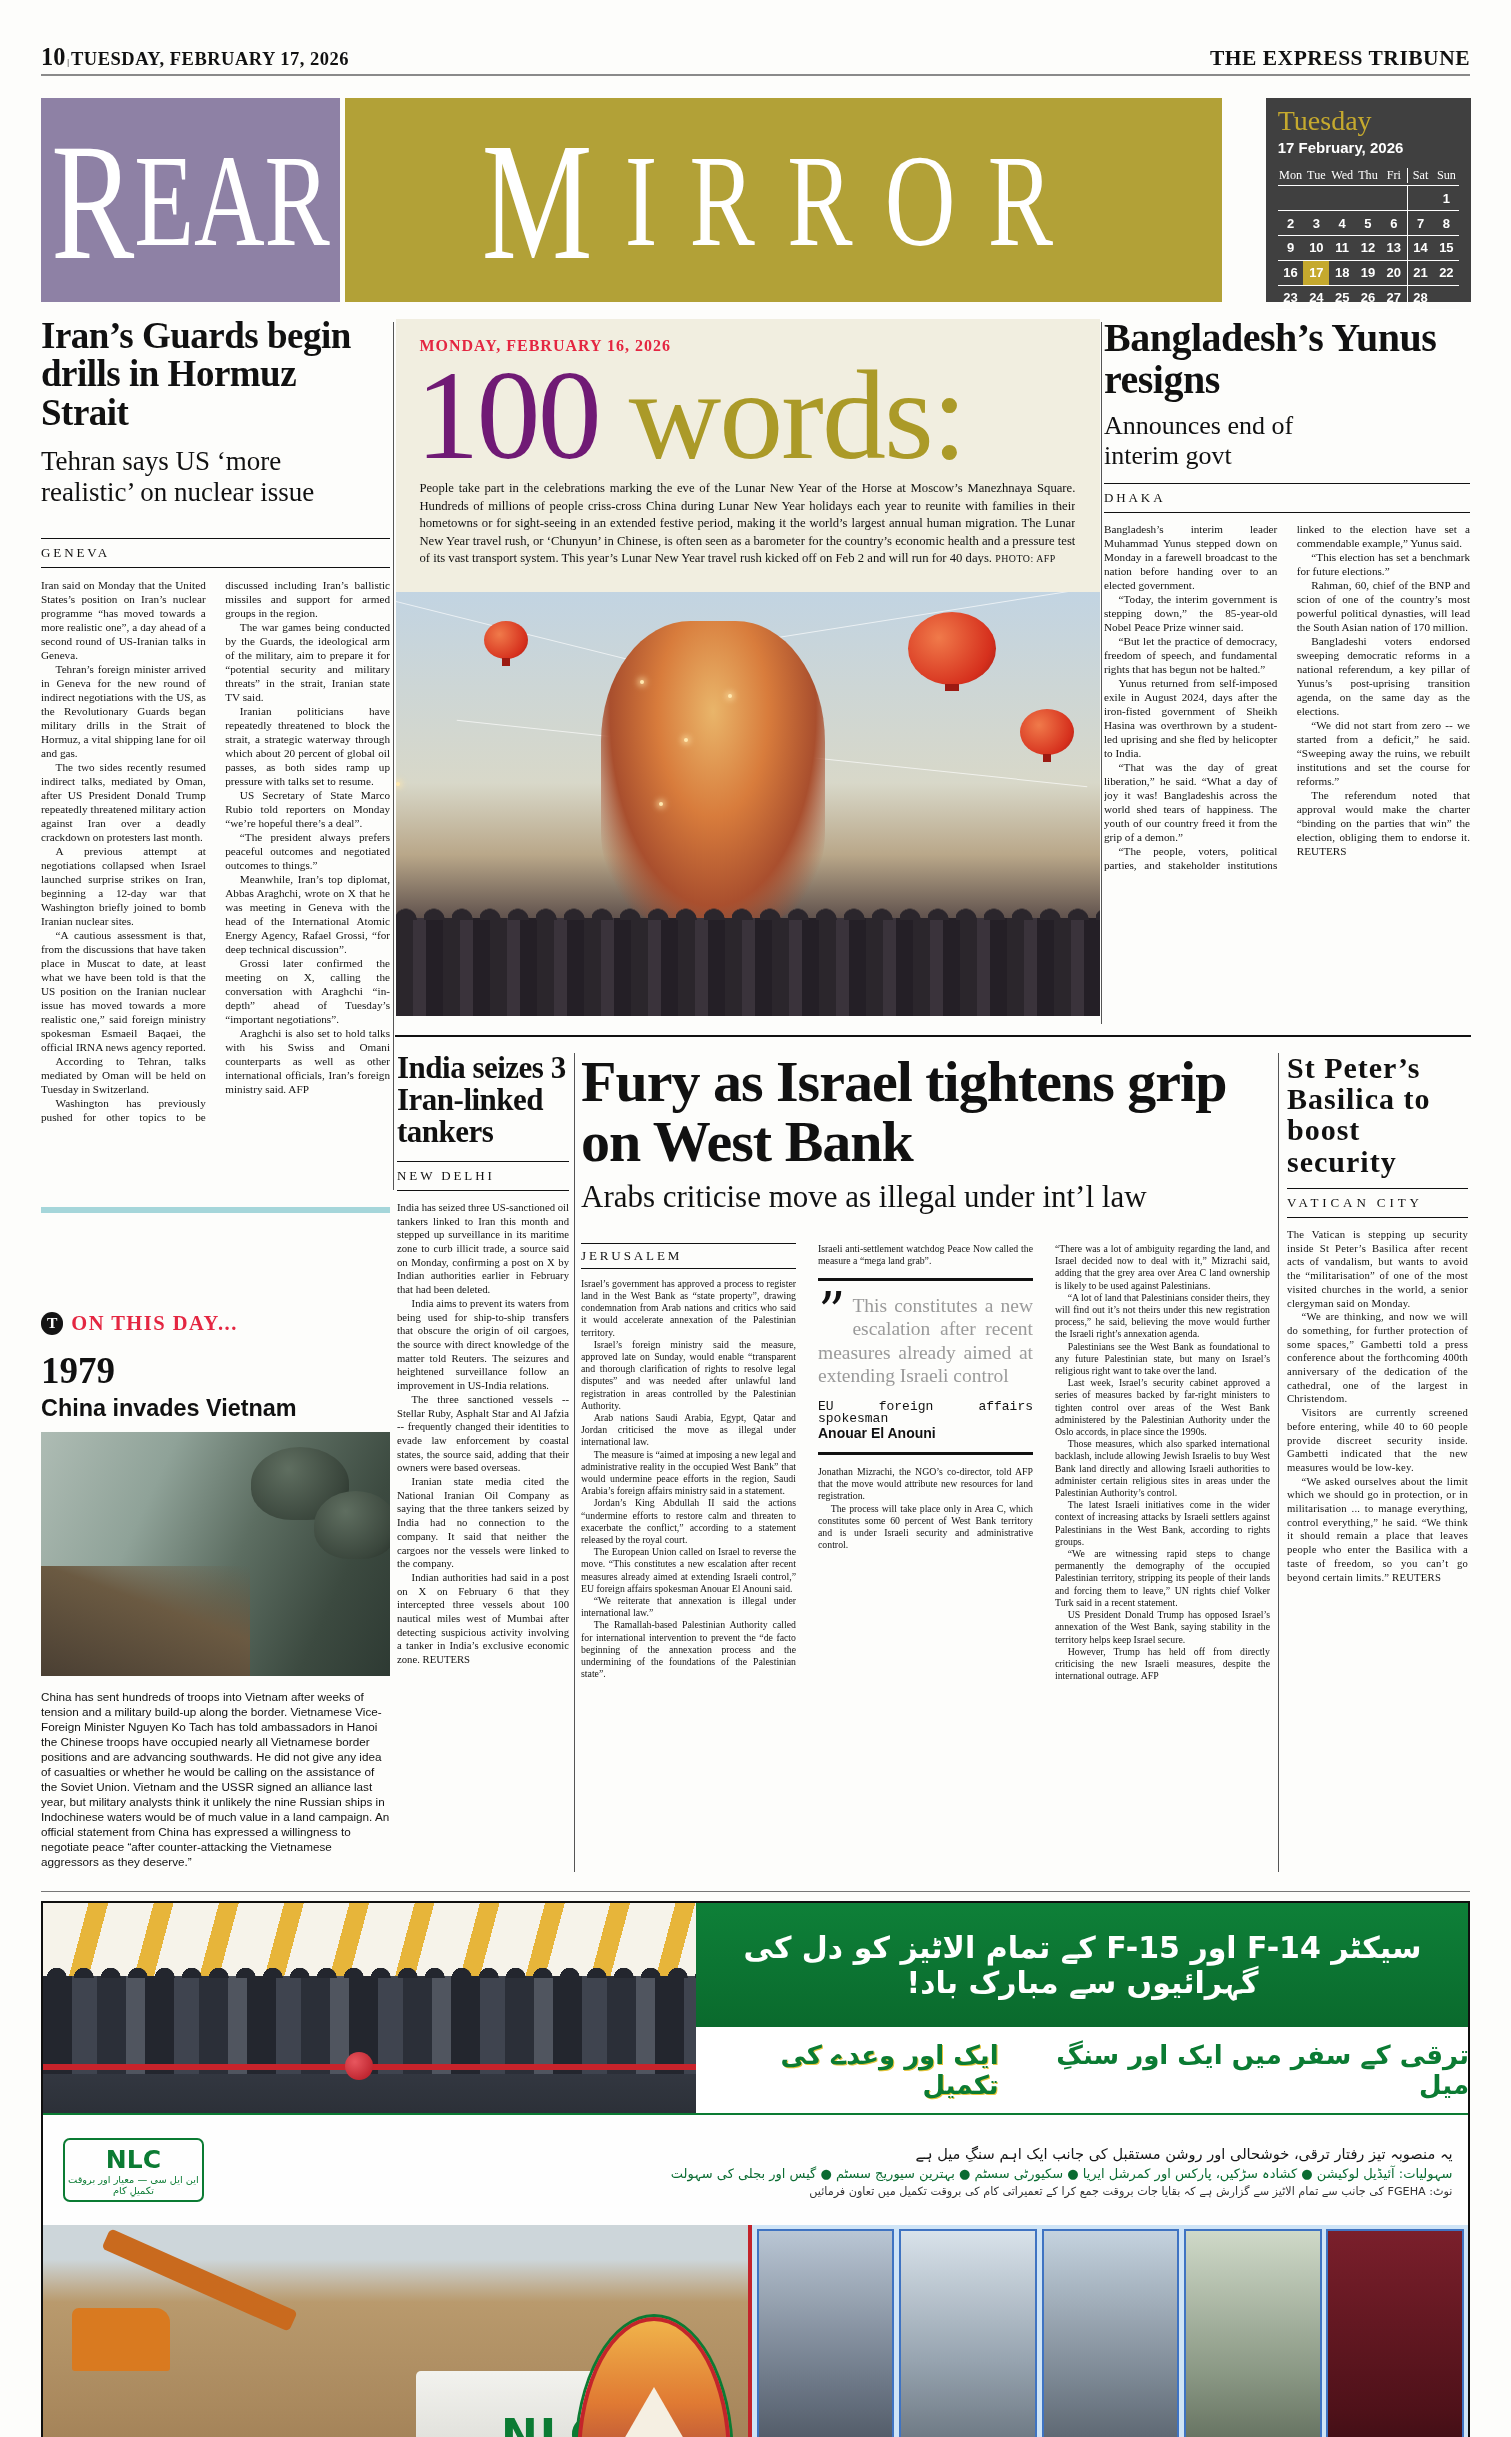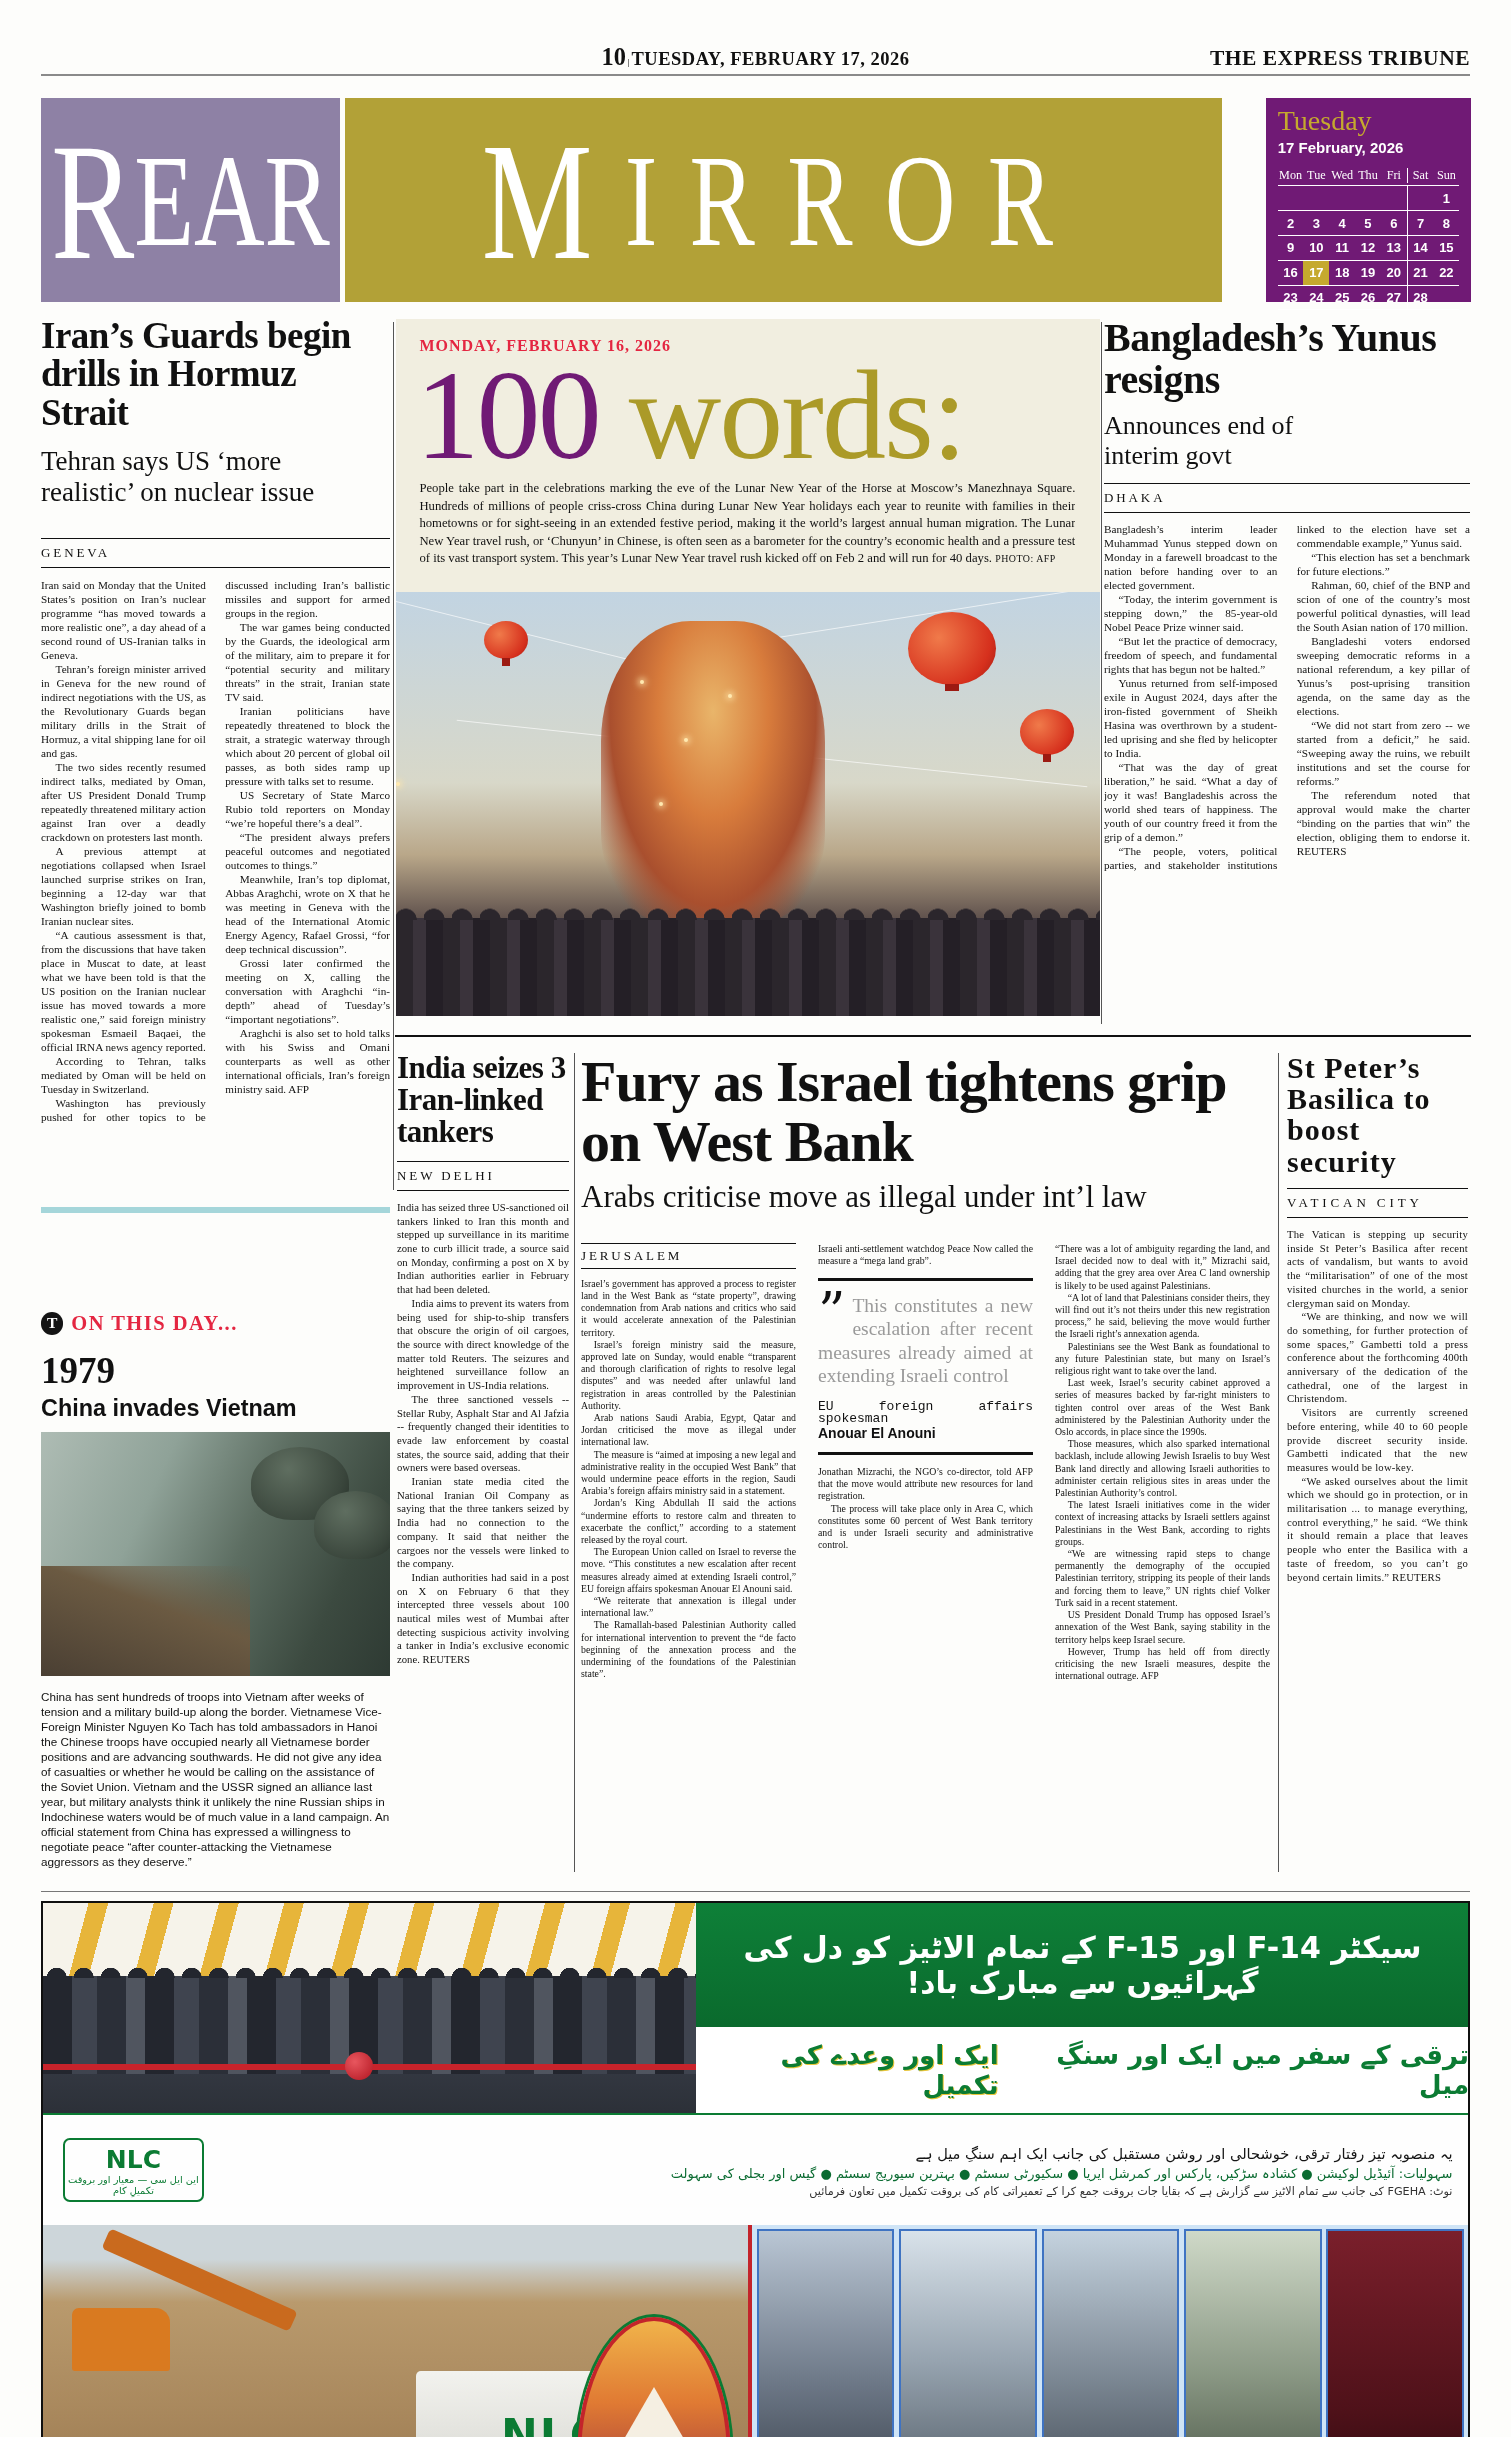--- a/index.html
+++ b/index.html
@@ -1,33 +1,33 @@
 <!DOCTYPE html>
 <html style="font-size:7.8px"><head>
 <meta charset="utf-8">
 <style>
   html,body{margin:0;padding:0;background:#e8e8e8;}
   #page{position:relative;width:1512px;height:2667px;background:#fdfdfb;font-family:"Liberation Serif",serif;color:#111;overflow:hidden;}
   .abs{position:absolute;}
   
-  #pg-head{left:41px;top:43px;width:1429px;height:30px;font-weight:bold;text-align:center;}
+  #pg-head{left:41px;top:43px;width:1429px;height:30px;font-weight:bold;}
   #pg-num{font-size:24.4px;}
   #pg-date{font-size:18.5px;letter-spacing:0.5px;}
   #pg-paper{position:absolute;right:0;top:2.9px;font-size:21.5px;letter-spacing:0.5px;}
   #head-rule{left:41px;top:74px;width:1429px;height:2.4px;background:#8a8a8a;}
   
   .mast{top:98px;height:204px;overflow:hidden;}
   #mast-rear{left:41px;width:299px;background:#8e81a5;}
   #mast-mirror{left:345px;width:877px;background:#b2a137;}
   .mast-word{width:100%;height:100%;display:flex;align-items:center;justify-content:center;color:#fff;transform:scale(.95,1.28);}
   .mast-word .cap{font-size:131px;line-height:1;}
   .mast-word .rest{font-size:103px;line-height:1;}
   #mast-mirror .mast-word{letter-spacing:34px;}
   
-  #calendar{left:1266px;top:98px;width:205px;height:204px;background:#701a75;color:#fff;padding:8.8px 11.7px;box-sizing:border-box;}
+  #calendar{left:1266px;top:98px;width:205px;height:204px;background:#404040;color:#fff;padding:8.8px 11.7px;box-sizing:border-box;}
   #cal-dayname{font-size:28px;color:#c5a92e;line-height:1;}
   #cal-date{font-family:"Liberation Sans",sans-serif;font-size:15px;font-weight:bold;margin-top:3.9px;}
   #cal-head{display:flex;margin-top:12.7px;border-bottom:1.5px solid #fff;padding-bottom:2px;}
   #cal-head span{flex:1;font-size:12.2px;text-align:center;}
   .cal-row{display:flex;border-bottom:1px solid #fff;}
   .cal-row span{flex:1;font-family:"Liberation Sans",sans-serif;font-size:13px;font-weight:bold;text-align:center;padding:4.4px 0;}
   .cal-sep{border-left:1.5px solid #fff;}
   .cal-today{background:#c5a92e;color:#fff;}
   
   .hl{font-weight:bold;line-height:1.04;letter-spacing:-0.5px;}

